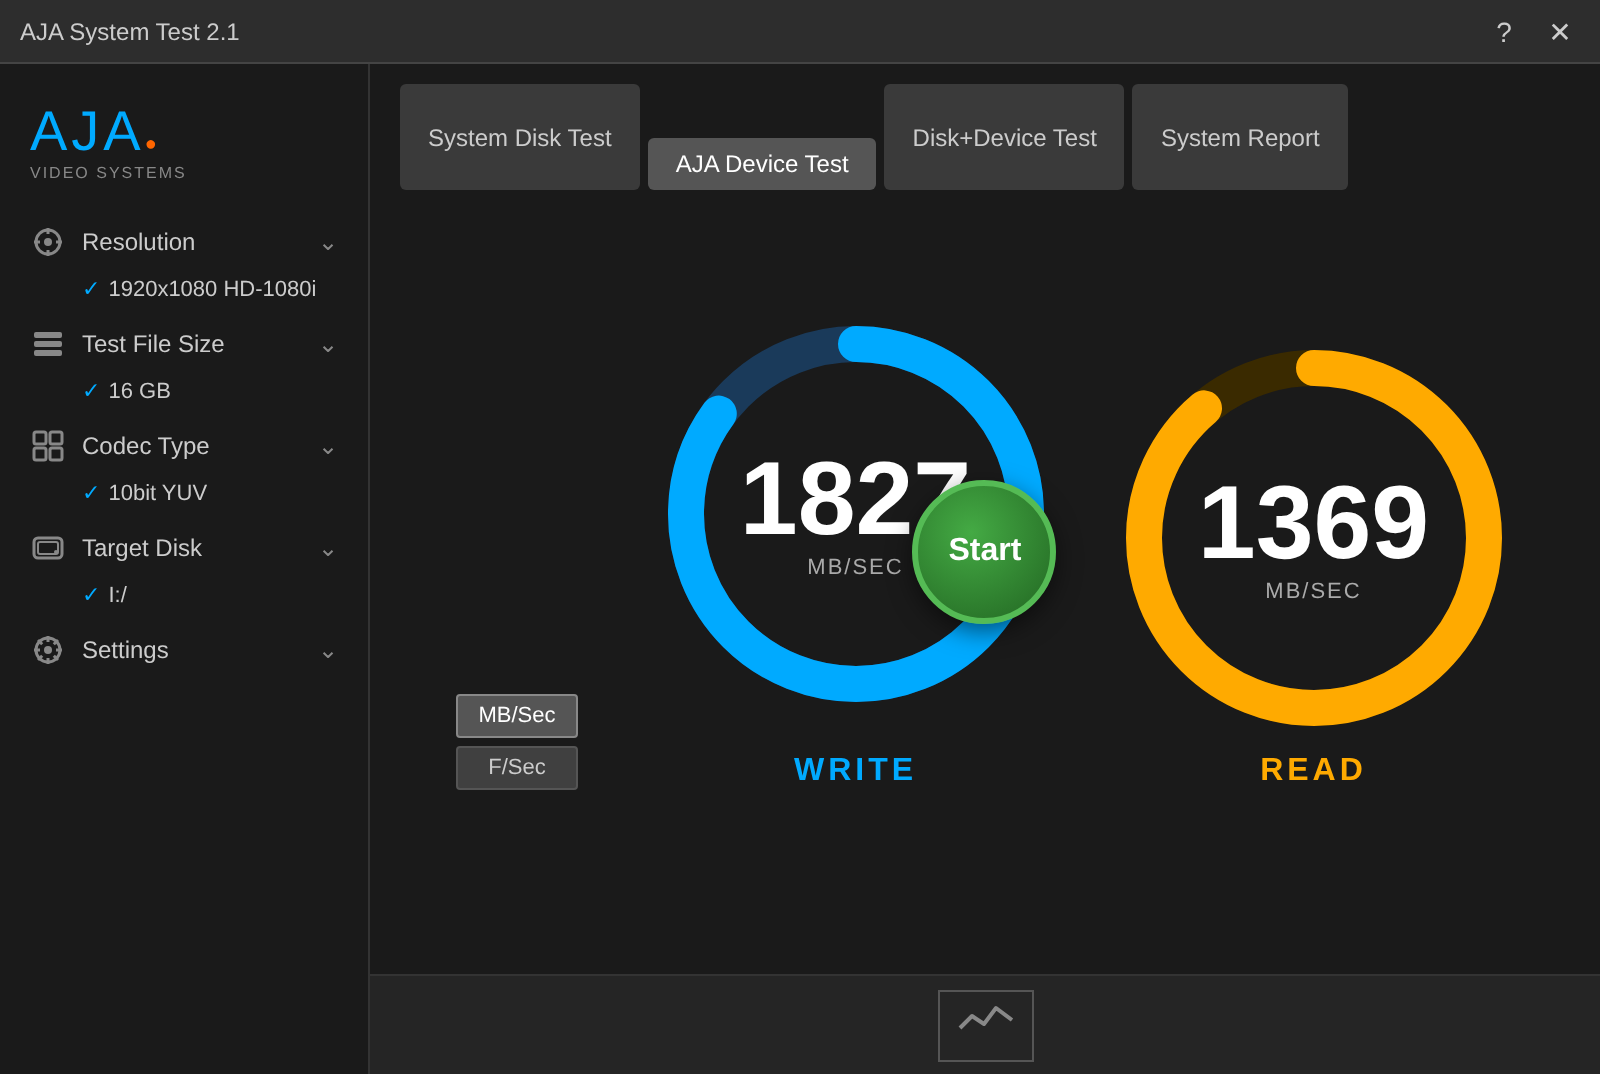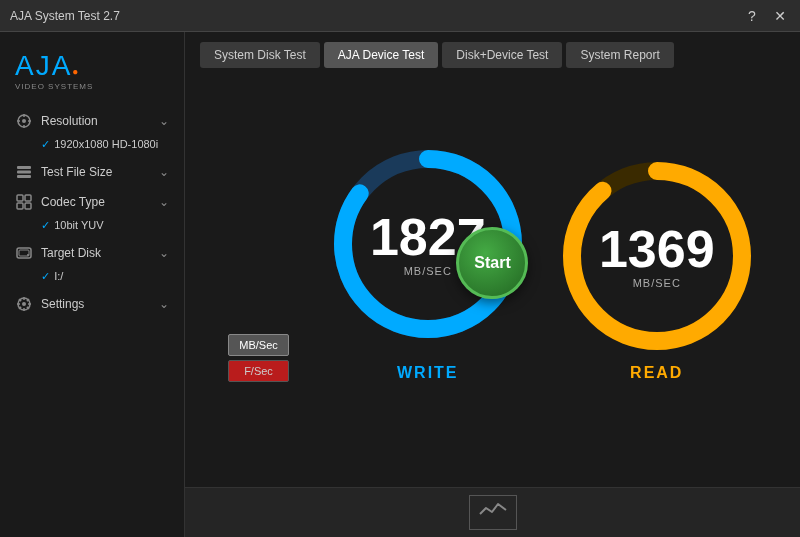--- a/index.html
+++ b/index.html
@@ -136,20 +136,21 @@
       font-size: 12px;
       color: #cccccc;
       background: #3a3a3a;
       border: none;
       cursor: pointer;
       border-radius: 3px;
     }
     .tab.active {
       background: #555;
       color: #ffffff;
+      margin-top: 27px;
     }
 
     
     .gauge-area {
       flex: 1;
       display: flex;
       flex-direction: column;
       align-items: center;
       justify-content: center;
       position: relative;
@@ -167,21 +168,21 @@
     .unit-buttons {
       display: flex;
       flex-direction: column;
       gap: 4px;
       margin-right: 10px;
     }
     .unit-btn {
       padding: 4px 10px;
       font-size: 11px;
       border: 1px solid #555;
-      background: #b91c1c;
+      background: #404040;
       color: #cccccc;
       cursor: pointer;
       border-radius: 2px;
       min-width: 55px;
       text-align: center;
     }
     .unit-btn.active {
       background: #555;
       color: #ffffff;
       border-color: #888;
@@ -282,21 +283,21 @@
       font-size: 20px;
       border: 1px solid #555;
       padding: 4px 8px;
       cursor: pointer;
     }
   </style>
 </head>
 <body>
 
 <div class="title-bar">
-  <span class="title-bar-text">AJA System Test 2.7</span>
+  <span class="title-bar-text">AJA System Test 2.1</span>
   <div class="title-bar-controls">
     <button class="title-btn">?</button>
     <button class="title-btn">✕</button>
   </div>
 </div>
 
 <div class="main-container">
 
   <div class="sidebar">
 
@@ -328,20 +329,23 @@
     <div class="sidebar-item">
       <div class="sidebar-item-icon">
         <svg width="16" height="16" viewBox="0 0 16 16" fill="#888">
           <rect x="1" y="2" width="14" height="3" rx="1" fill="#888"></rect>
           <rect x="1" y="6.5" width="14" height="3" rx="1" fill="#888"></rect>
           <rect x="1" y="11" width="14" height="3" rx="1" fill="#888"></rect>
         </svg>
       </div>
       <span class="sidebar-item-label">Test File Size</span>
       <span class="sidebar-item-chevron">⌄</span>
+    </div>
+    <div class="sidebar-value">
+      <span class="checkmark">✓</span><span>16 GB</span>
     </div>
 
     <div class="sidebar-item">
       <div class="sidebar-item-icon">
         <svg width="16" height="16" viewBox="0 0 16 16" fill="#888">
           <rect x="1" y="1" width="6" height="6" rx="1" fill="none" stroke="#888" stroke-width="1.5"></rect>
           <rect x="9" y="1" width="6" height="6" rx="1" fill="none" stroke="#888" stroke-width="1.5"></rect>
           <rect x="1" y="9" width="6" height="6" rx="1" fill="none" stroke="#888" stroke-width="1.5"></rect>
           <rect x="9" y="9" width="6" height="6" rx="1" fill="none" stroke="#888" stroke-width="1.5"></rect>
         </svg>

